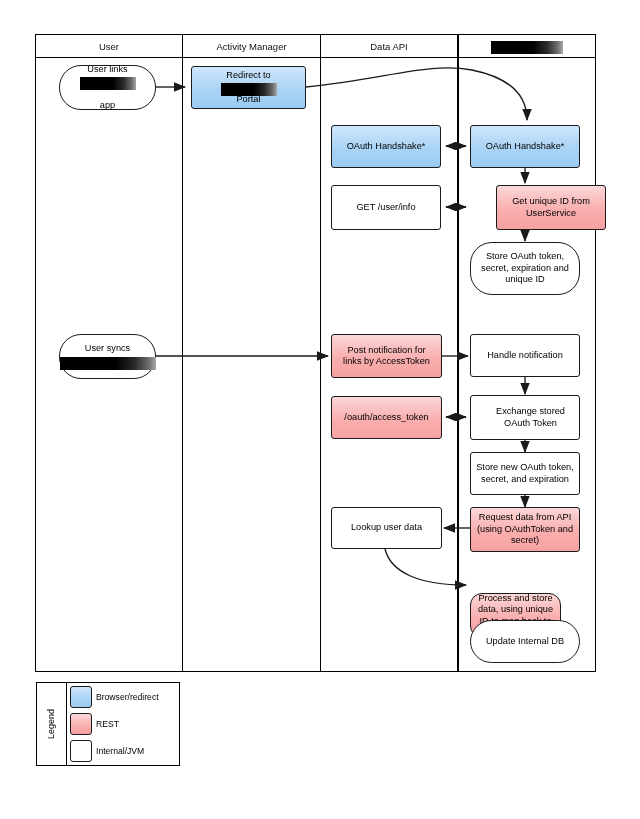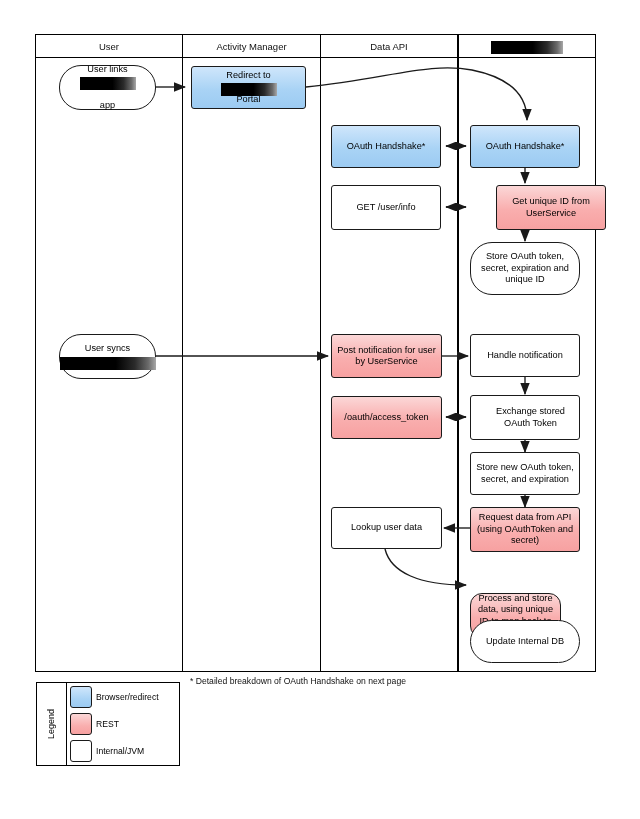--- a/index.html
+++ b/index.html
@@ -147,21 +147,21 @@
 
   <div class="node blue" style="left:331px;top:125px;width:110px;height:43px;">
     <span>OAuth Handshake*</span>
   </div>
 
   <div class="node white" style="left:331px;top:185px;width:110px;height:45px;">
     <span>GET /user/info</span>
   </div>
 
   <div class="node pink" style="left:331px;top:334px;width:111px;height:44px;">
-    <span>Post notification for user by UserService</span>
+    <span>Post notification for links by AccessToken</span>
   </div>
 
   <div class="node pink" style="left:331px;top:396px;width:111px;height:43px;">
     <span>/oauth/access_token</span>
   </div>
 
   <div class="node white" style="left:331px;top:507px;width:111px;height:42px;">
     <span>Lookup user data</span>
   </div>
 
@@ -194,21 +194,20 @@
   </div>
 
   <div class="node pink" style="left:470px;top:593px;width:91px;height:45px;border-radius:12px;">
     <span>Process and store data, using unique ID to map back to member ID</span>
   </div>
 
   <div class="node white pill" style="left:470px;top:620px;width:110px;height:43px;">
     <span>Update Internal DB</span>
   </div>
 
-  <div class="footnote">* Detailed breakdown of OAuth Handshake on next page</div>
 
   <div class="legend-box"></div>
   <div class="legend-sep"></div>
   <div class="legend-vtext">
     <span>Legend</span>
   </div>
   <div class="legend-rows">
     <div class="legend-row">
       <div class="swatch blue"></div>
       <div class="legend-label">Browser/redirect</div>

